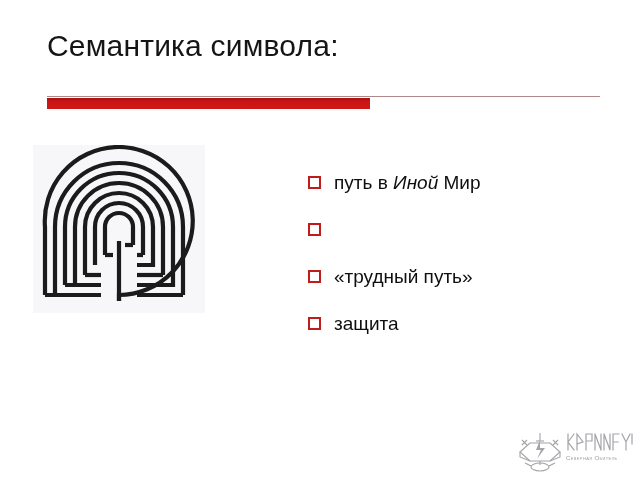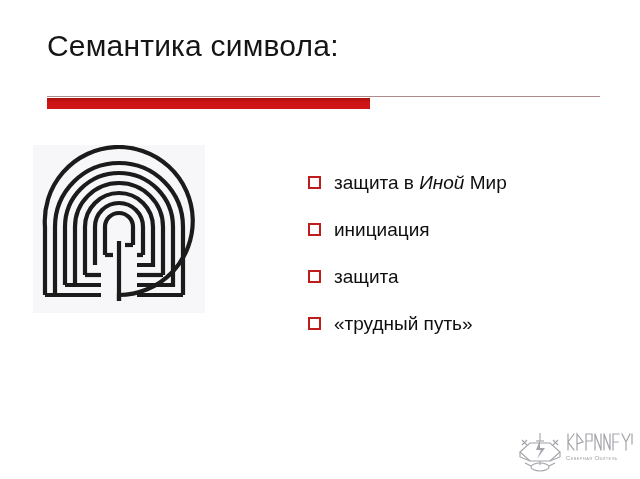--- a/index.html
+++ b/index.html
@@ -206,46 +206,45 @@
   </div>
 
   <div class="bullet-list">
 
     <div class="bullet-item">
       <span class="bullet-marker">
         <span class="shadow"></span>
           <span class="box"></span>
       </span>
       <span class="bullet-text">
-        <span>защита в </span><span class="em">Иной</span><span> Мир</span>
-      </span>
-    </div>
-
-    <div class="bullet-item">
-      <span class="bullet-marker">
-        <span class="shadow"></span>
-          <span class="box"></span>
-      </span>
-      <span class="bullet-text">инициация</span>
+        <span>путь в </span><span class="em">Иной</span><span> Мир</span>
+      </span>
+    </div>
+
+    <div class="bullet-item">
+      <span class="bullet-marker">
+        <span class="shadow"></span>
+          <span class="box"></span>
+      </span>
+    </div>
+
+    <div class="bullet-item">
+      <span class="bullet-marker">
+        <span class="shadow"></span>
+          <span class="box"></span>
+      </span>
+      <span class="bullet-text">«трудный путь»</span>
     </div>
 
     <div class="bullet-item">
       <span class="bullet-marker">
         <span class="shadow"></span>
           <span class="box"></span>
       </span>
       <span class="bullet-text">защита</span>
-    </div>
-
-    <div class="bullet-item">
-      <span class="bullet-marker">
-        <span class="shadow"></span>
-          <span class="box"></span>
-      </span>
-      <span class="bullet-text">«трудный путь»</span>
     </div>
 
   </div>
 
   <div class="watermark">
 
     <div class="wm-emblem">
       <svg viewBox="0 0 48 46" width="48" height="46" xmlns="http://www.w3.org/2000/svg">
         <g fill="none" stroke="#8f8f97" stroke-width="1.1">
           <path d="M4 24 L14 15 L34 15 L44 24 L34 33 L14 33 Z"></path>

